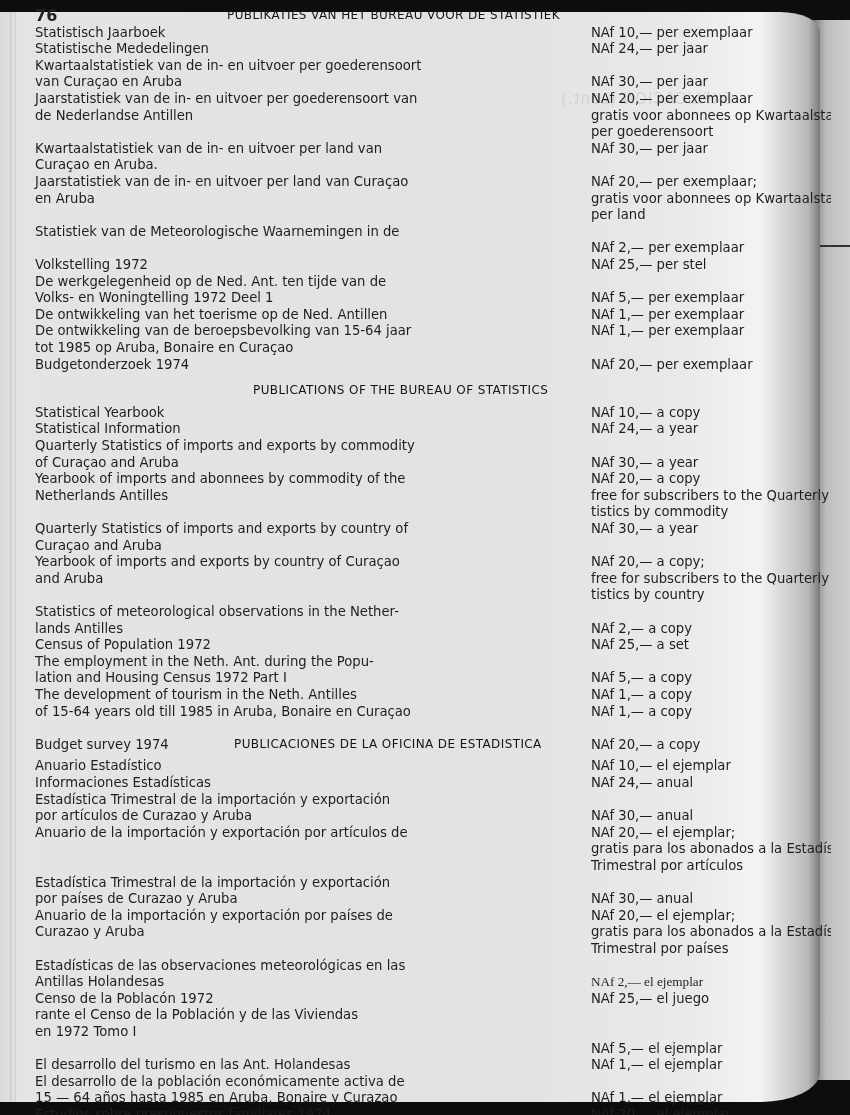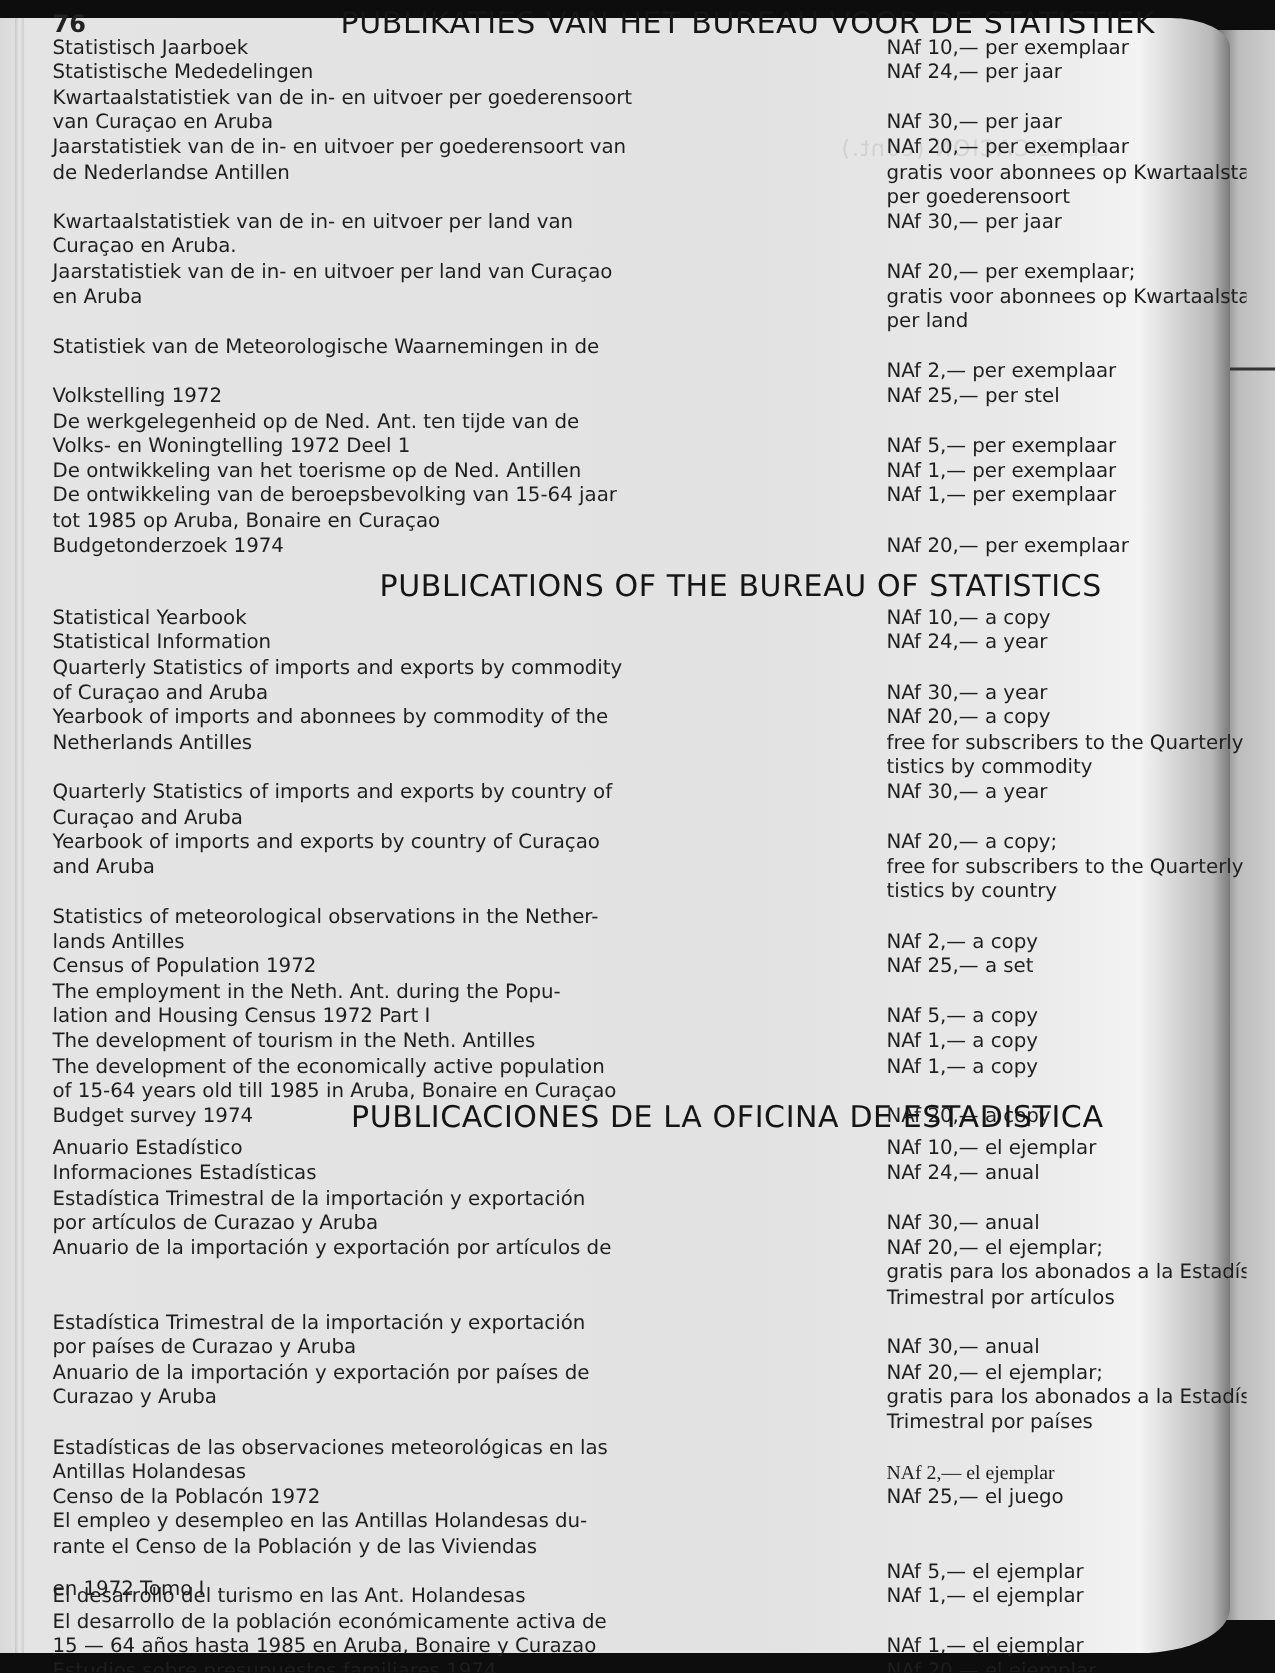--- a/index.html
+++ b/index.html
@@ -33,21 +33,21 @@
     transform: scaleX(-1);
   }
   .content {
     position: absolute; left: 35px; top: 8px; width: 780px;
     color: #1e1e1e; font-size: 13.2px; line-height: 16.6px;
   }
   .page-number {
     position: absolute; left: 0; top: 0; font-size: 16px; font-weight: bold; color: #222;
   }
   .section-heading {
-    position: absolute; font-size: 20px; letter-spacing: 0.4px; color: #151515; white-space: nowrap;
+    position: absolute; font-size: 12px; letter-spacing: 0.4px; color: #151515; white-space: nowrap;
   }
   .row { position: absolute; left: 0; width: 780px; }
   .title { position: absolute; left: 0; width: 378px; text-align: justify; text-align-last: left; }
   .price { position: absolute; left: 556px; width: 240px; white-space: nowrap; overflow: hidden; }
   .line { display: block; white-space: nowrap; }
 </style>
 </head>
 <body>
 
 <div class="next-page">
@@ -259,21 +259,20 @@
     <div class="row" style="top: 678.94px;">
       <div class="title">
         <span class="line" style="height: 16.6px;">The development of tourism in the Neth. Antilles</span>
       </div>
       <div class="price">
         <span class="line" style="height: 16.6px;">NAf 1,— a copy</span>
       </div>
     </div>
     <div class="row" style="top: 695.54px;">
       <div class="title">
-        <span class="line" style="height: 16.6px;">The development of the economically active population</span>
         <span class="line" style="height: 16.6px;">of 15-64 years old till 1985 in Aruba, Bonaire en Curaçao</span>
       </div>
       <div class="price">
         <span class="line" style="height: 16.6px;">NAf 1,— a copy</span>
       </div>
     </div>
     <div class="row" style="top: 728.74px;">
       <div class="title">
         <span class="line" style="height: 16.6px;">Budget survey 1974</span>
       </div>
@@ -352,23 +351,22 @@
     <div class="row" style="top: 982.72px;">
       <div class="title">
         <span class="line" style="height: 16.6px;">Censo de la Poblacón 1972</span>
       </div>
       <div class="price">
         <span class="line" style="height: 16.6px;">NAf 25,— el juego</span>
       </div>
     </div>
     <div class="row" style="top: 999.32px;">
       <div class="title">
-        <span class="line" style="height: 16.6px;">El empleo y desempleo en las Antillas Holandesas du-</span>
         <span class="line" style="height: 16.6px;">rante el Censo de la Población y de las Viviendas</span>
-        <span class="line" style="height: 16.6px; margin-top: 11px;">en 1972 Tomo I</span>
+        <span class="line" style="height: 16.6px;">en 1972 Tomo I</span>
       </div>
       <div class="price">
         <span class="line" style="height: 16.6px;"></span>
         <span class="line" style="height: 16.6px;"></span>
         <span class="line" style="height: 16.6px;">NAf 5,— el ejemplar</span>
       </div>
     </div>
     <div class="row" style="top: 1049.12px;">
       <div class="title">
         <span class="line" style="height: 16.6px;">El desarrollo del turismo en las Ant. Holandesas</span>

